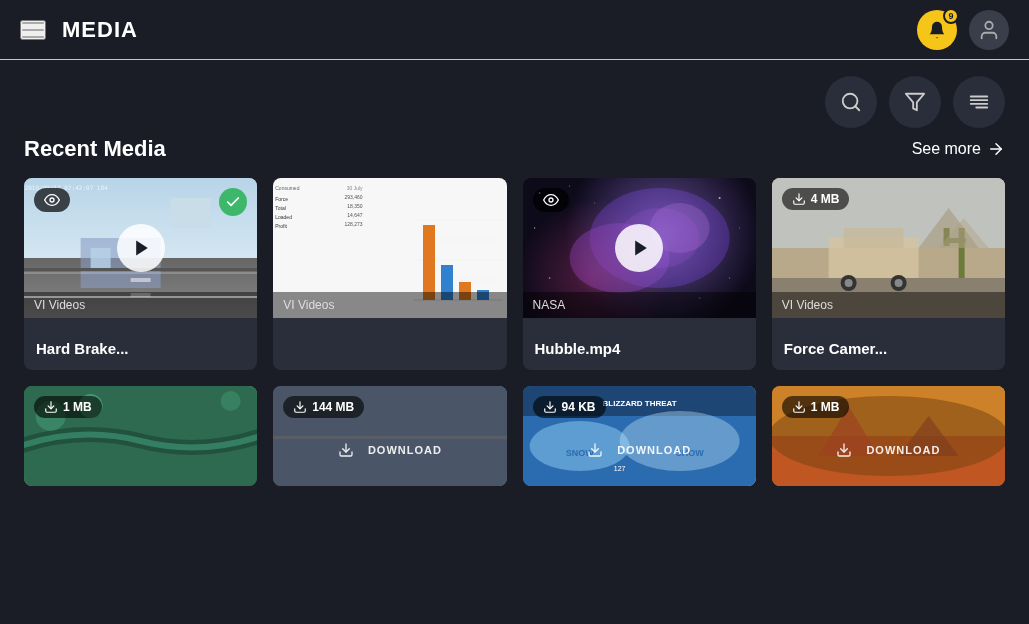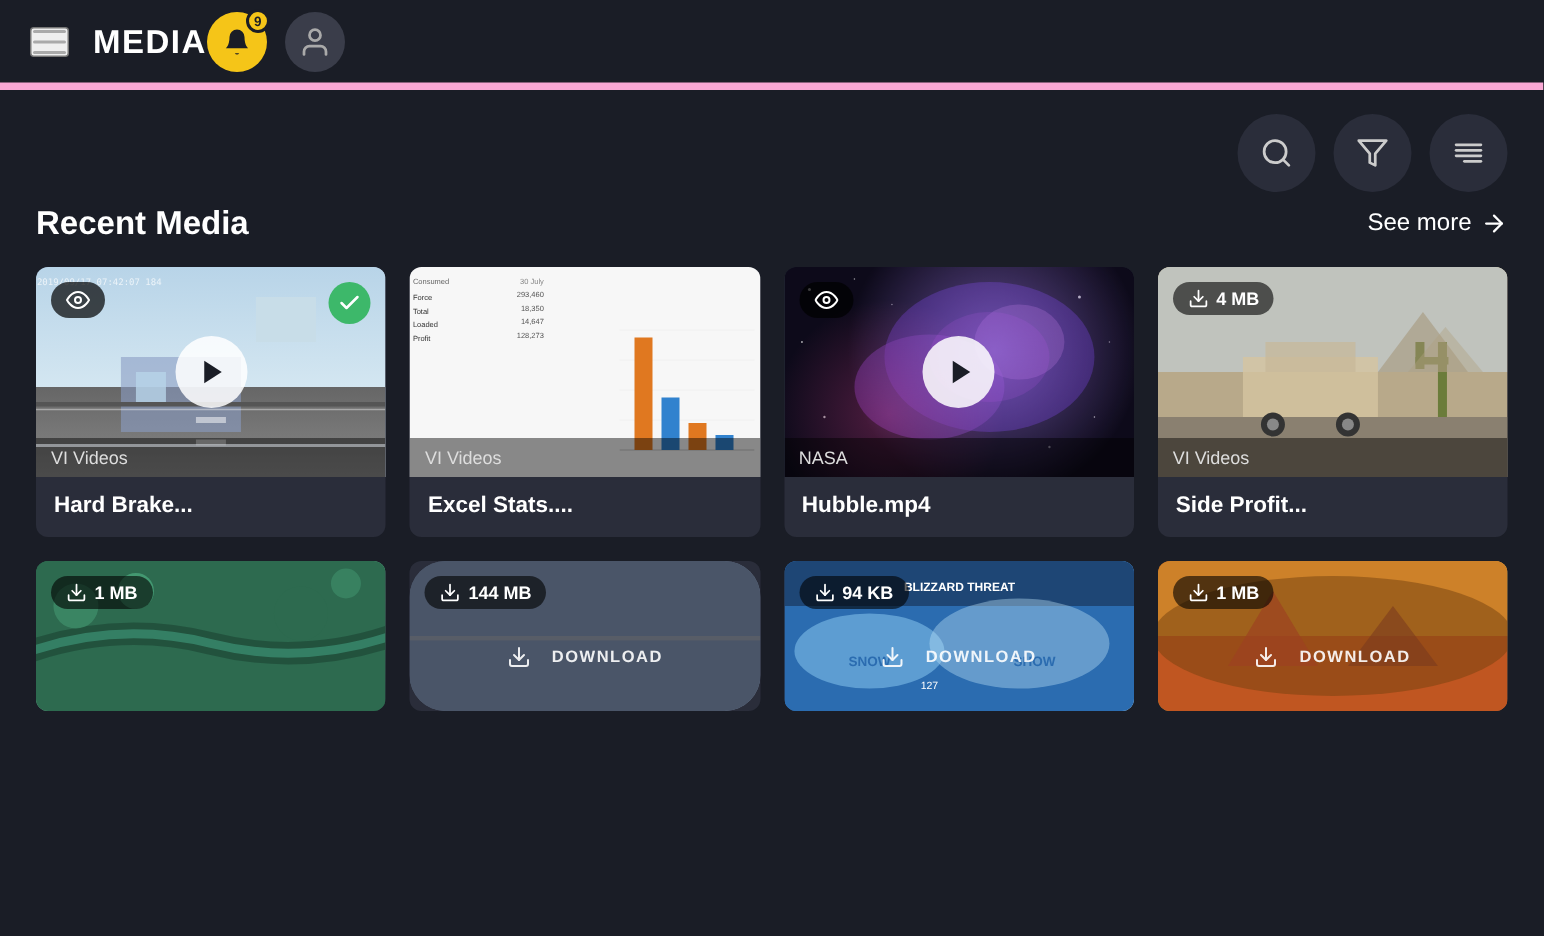--- a/index.html
+++ b/index.html
@@ -9,25 +9,25 @@
       font-family: -apple-system, BlinkMacSystemFont, 'Segoe UI', sans-serif;
       width: 1029px;
       min-height: 624px;
       overflow-x: hidden;
     }
 
     
     .header {
       display: flex;
       align-items: center;
-      justify-content: flex-start;
+      justify-content: space-between;
       padding: 4px 20px;
       height: 60px;
       background-color: #1a1d26;
-      border-bottom: 5px solid #f9a8d4;
+      border-bottom: 1px solid #f9a8d4;
     }
     .header-left {
       display: flex;
       align-items: center;
       gap: 16px;
     }
     .hamburger-icon {
       display: flex;
       flex-direction: column;
       gap: 5px;
@@ -273,20 +273,21 @@
       background: rgba(0,0,0,0.45);
       font-size: 12px;
       color: #dddddd;
       position: absolute;
       bottom: 0;
       left: 0;
       right: 0;
     }
     .media-info {
       padding: 10px 12px 12px;
+      margin-top: 12px;
     }
     .media-name {
       font-size: 15px;
       font-weight: 700;
       color: #ffffff;
     }
 
     
     .thumb-dashcam {
       background: linear-gradient(135deg, #4a5568 0%, #718096 40%, #a0aec0 70%, #cbd5e0 100%);
@@ -528,23 +529,20 @@
 
                 <rect x="46" y="72" width="12" height="18" fill="#e07820"></rect>
 
                 <rect x="64" y="80" width="12" height="10" fill="#3182ce"></rect>
               </svg>
             </div>
           </div>
         </div>
         <div class="media-label-bar">VI Videos</div>
       </div>
-      <div class="media-info">
-        <span class="media-name">Excel Stats....</span>
-      </div>
     </div>
 
     <div class="media-card">
       <div class="media-thumb thumb-hubble">
         <svg width="100%" height="100%" viewBox="0 0 240 140" preserveAspectRatio="xMidYMid slice">
           <rect width="240" height="140" fill="#0d0a1a"></rect>
           <ellipse cx="140" cy="60" rx="70" ry="50" fill="#3d1f7a" opacity="0.7"></ellipse>
           <ellipse cx="100" cy="80" rx="50" ry="35" fill="#6b2fa0" opacity="0.5"></ellipse>
           <ellipse cx="160" cy="50" rx="30" ry="25" fill="#9b59b6" opacity="0.4"></ellipse>
 
@@ -604,21 +602,21 @@
           <svg viewBox="0 0 24 24">
             <path d="M21 15v4a2 2 0 0 1-2 2H5a2 2 0 0 1-2-2v-4"></path>
             <polyline points="7 10 12 15 17 10"></polyline>
             <line x1="12" y1="15" x2="12" y2="3"></line>
           </svg>
           <span>4 MB</span>
         </div>
         <div class="media-label-bar">VI Videos</div>
       </div>
       <div class="media-info">
-        <span class="media-name">Side Profit...</span>
+        <span class="media-name">Force Camer...</span>
       </div>
     </div>
 
   </div>
 </section>
 
 <section class="section">
   <div class="media-grid">
 
     <div class="media-card">
@@ -639,21 +637,21 @@
             <path d="M21 15v4a2 2 0 0 1-2 2H5a2 2 0 0 1-2-2v-4"></path>
             <polyline points="7 10 12 15 17 10"></polyline>
             <line x1="12" y1="15" x2="12" y2="3"></line>
           </svg>
           <span>1 MB</span>
         </div>
       </div>
     </div>
 
     <div class="media-card">
-      <div class="media-thumb thumb-grey" style="height:100px;border-radius:24px;">
+      <div class="media-thumb thumb-grey" style="height:100px;">
         <svg width="100%" height="100%" viewBox="0 0 240 100" preserveAspectRatio="xMidYMid slice">
           <rect width="240" height="100" fill="#4a5568"></rect>
           <rect x="0" y="50" width="240" height="3" fill="#666" opacity="0.5"></rect>
         </svg>
         <div class="download-badge">
           <svg viewBox="0 0 24 24">
             <path d="M21 15v4a2 2 0 0 1-2 2H5a2 2 0 0 1-2-2v-4"></path>
             <polyline points="7 10 12 15 17 10"></polyline>
             <line x1="12" y1="15" x2="12" y2="3"></line>
           </svg>

